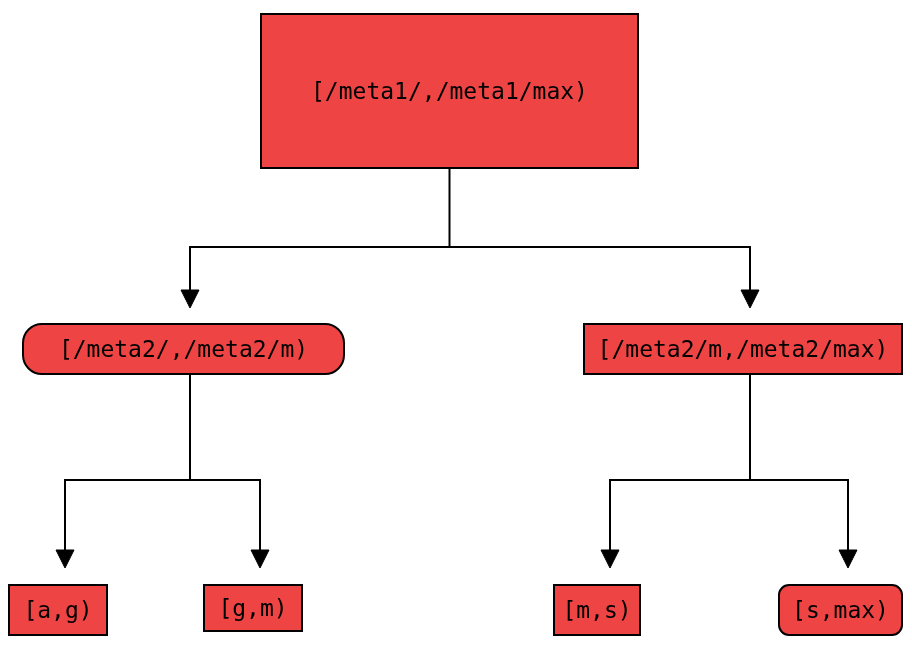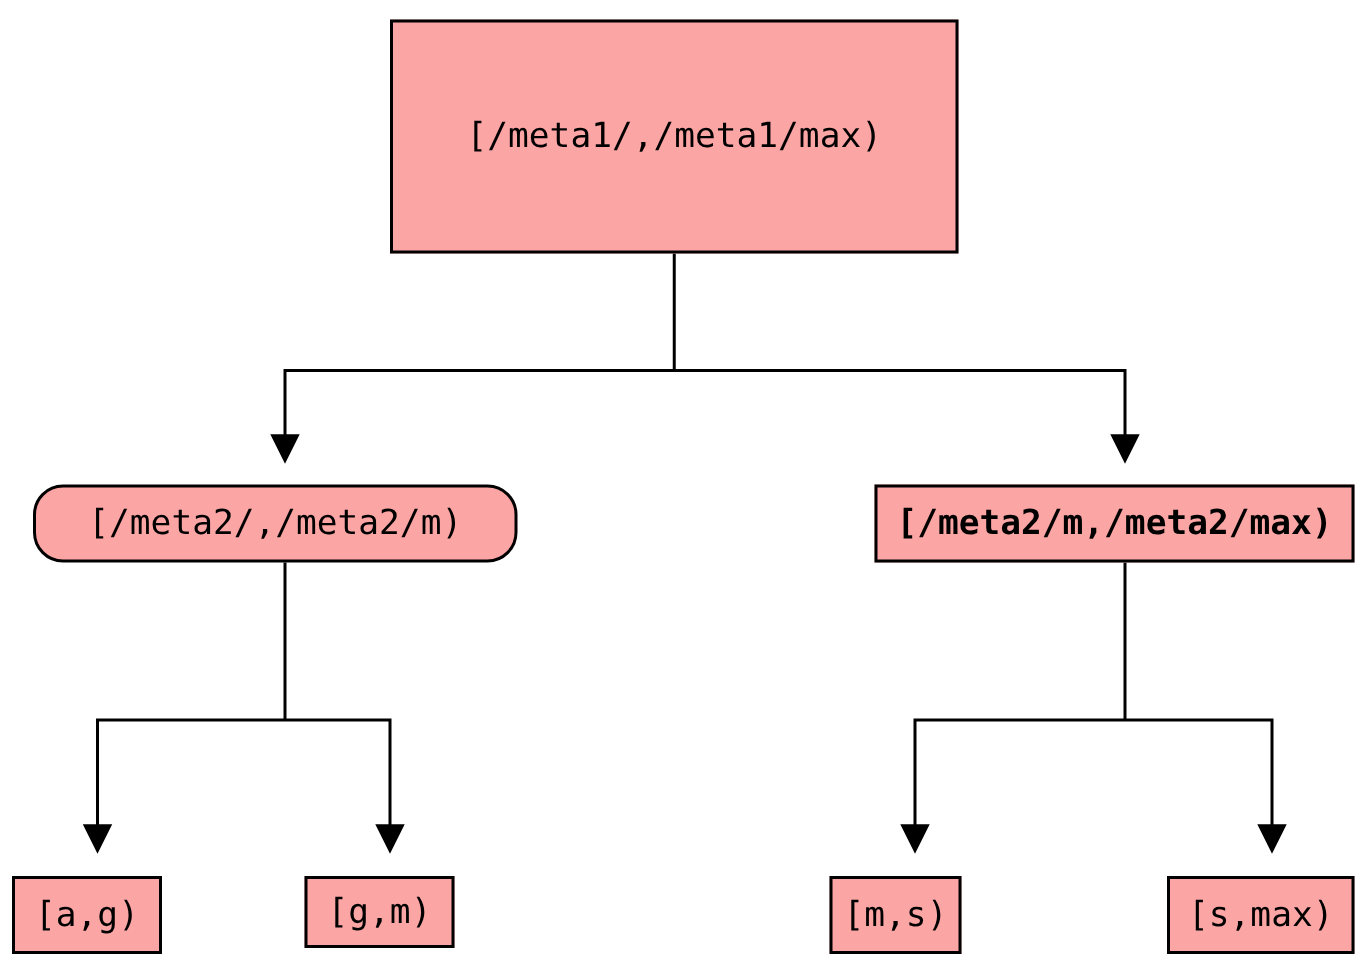--- a/index.html
+++ b/index.html
@@ -28,36 +28,36 @@
     stroke-width: 2;
   }
   .edges polygon {
     fill: #000000;
     stroke: #000000;
   }
   .node {
     position: absolute;
     box-sizing: border-box;
     border: 2px solid #000000;
-    background: #fca5a5;
+    background: #ef4444;
     display: flex;
     align-items: center;
     justify-content: center;
     color: #000000;
     font-size: 23px;
     line-height: 1;
     white-space: nowrap;
   }
   .node-root  { left: 260px; top: 13px;  width: 379px; height: 156px; }
   .node-l2a   { left: 22px;  top: 323px; width: 323px; height: 52px; border-radius: 20px; }
-  .node-l2b   { left: 583px; top: 323px; width: 320px; height: 52px; font-weight: bold; }
+  .node-l2b   { left: 583px; top: 323px; width: 320px; height: 52px; }
   .node-leaf1 { left: 8px;   top: 584px; width: 100px; height: 52px; }
   .node-leaf2 { left: 203px; top: 584px; width: 100px; height: 48px; }
   .node-leaf3 { left: 553px; top: 584px; width: 88px; height: 52px; }
-  .node-leaf4 { left: 778px; top: 584px; width: 125px; height: 52px; }
+  .node-leaf4 { left: 778px; top: 584px; width: 125px; height: 52px; border-radius: 11px; }
 </style>
 </head>
 <body>
 
 <div class="canvas">
 
   <svg class="edges" viewBox="0 0 912 652" xmlns="http://www.w3.org/2000/svg">
 
     <path d="M449.5 169 L449.5 247"></path>
     <path d="M190 292 L190 247 L750 247 L750 292"></path>

